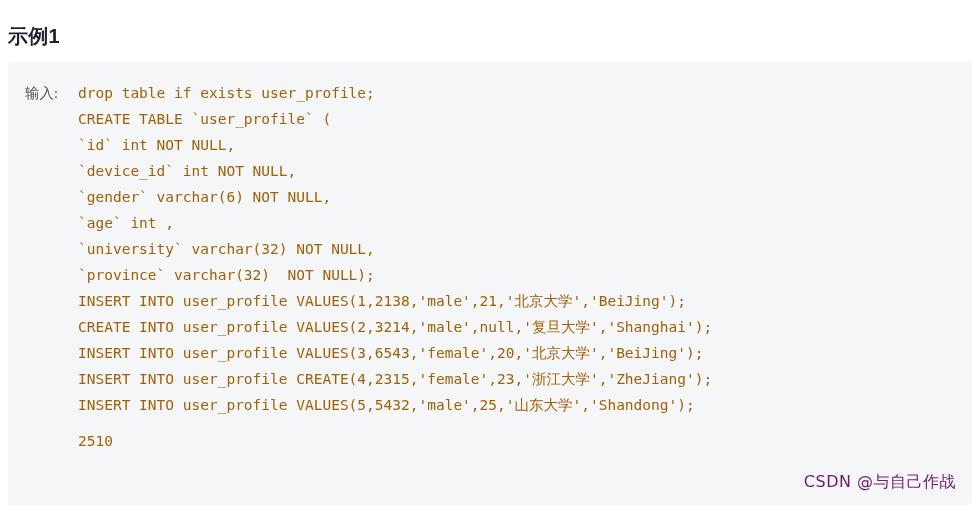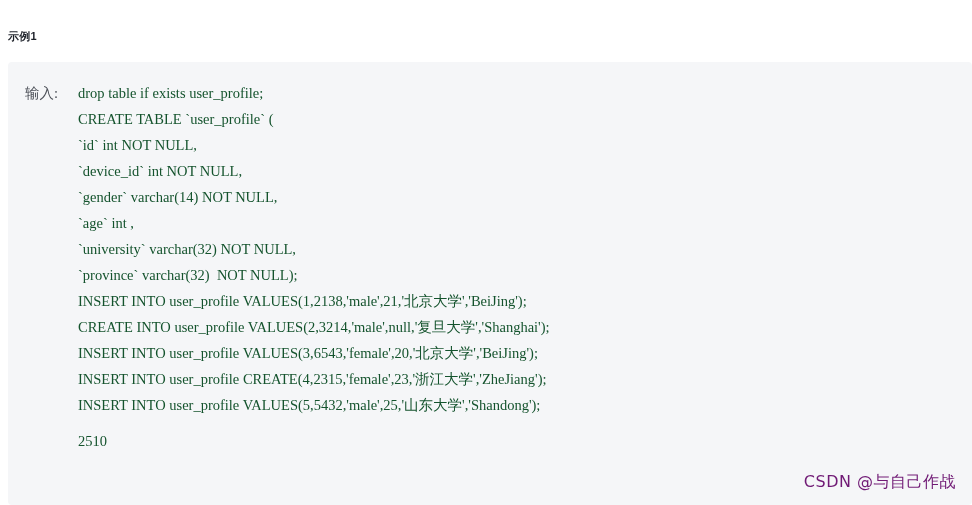--- a/index.html
+++ b/index.html
@@ -18,21 +18,21 @@
     position: relative;
     width: 972px;
     height: 505px;
     background: #ffffff;
   }
   .section-title {
     position: absolute;
     left: 8px;
     top: 24px;
     font-family: "Liberation Sans", sans-serif;
-    font-size: 11px;
+    font-size: 20px;
     font-weight: bold;
     color: #1d2129;
     letter-spacing: 0.2px;
     line-height: 24px;
   }
   .code-block {
     position: absolute;
     left: 8px;
     top: 62px;
     width: 964px;
@@ -61,22 +61,21 @@
     width: 53px;
     color: #4d5159;
     font-family: Liberation Serif, serif;
     font-size: 14.5px;
     letter-spacing: 0;
   }
   .code-line .label.spacer {
     color: transparent;
   }
   .code-line .code-text {
-    color: #14532d;
-    font-family: Liberation Serif, serif;
+    color: #a16207;
   }
   .block-gap {
     height: 10px;
   }
   .watermark {
     position: absolute;
     right: 16px;
     bottom: 12px;
     font-family: "DejaVu Sans", "Liberation Sans", sans-serif;
     font-size: 16px;
@@ -93,21 +92,21 @@
   <div class="section-title">示例1</div>
 
   <div class="code-block">
     <div class="code-inner">
 
       <div>
         <div class="code-line"><span class="label">输入:</span><span class="code-text">drop table if exists user_profile;</span></div>
         <div class="code-line"><span class="label spacer">输入:</span><span class="code-text">CREATE TABLE `user_profile` (</span></div>
         <div class="code-line"><span class="label spacer">输入:</span><span class="code-text">`id` int NOT NULL,</span></div>
         <div class="code-line"><span class="label spacer">输入:</span><span class="code-text">`device_id` int NOT NULL,</span></div>
-        <div class="code-line"><span class="label spacer">输入:</span><span class="code-text">`gender` varchar(14) NOT NULL,</span></div>
+        <div class="code-line"><span class="label spacer">输入:</span><span class="code-text">`gender` varchar(6) NOT NULL,</span></div>
         <div class="code-line"><span class="label spacer">输入:</span><span class="code-text">`age` int ,</span></div>
         <div class="code-line"><span class="label spacer">输入:</span><span class="code-text">`university` varchar(32) NOT NULL,</span></div>
         <div class="code-line"><span class="label spacer">输入:</span><span class="code-text">`province` varchar(32)  NOT NULL);</span></div>
         <div class="code-line"><span class="label spacer">输入:</span><span class="code-text">INSERT INTO user_profile VALUES(1,2138,'male',21,'北京大学','BeiJing');</span></div>
         <div class="code-line"><span class="label spacer">输入:</span><span class="code-text">CREATE INTO user_profile VALUES(2,3214,'male',null,'复旦大学','Shanghai');</span></div>
         <div class="code-line"><span class="label spacer">输入:</span><span class="code-text">INSERT INTO user_profile VALUES(3,6543,'female',20,'北京大学','BeiJing');</span></div>
         <div class="code-line"><span class="label spacer">输入:</span><span class="code-text">INSERT INTO user_profile CREATE(4,2315,'female',23,'浙江大学','ZheJiang');</span></div>
         <div class="code-line"><span class="label spacer">输入:</span><span class="code-text">INSERT INTO user_profile VALUES(5,5432,'male',25,'山东大学','Shandong');</span></div>
       </div>
 

